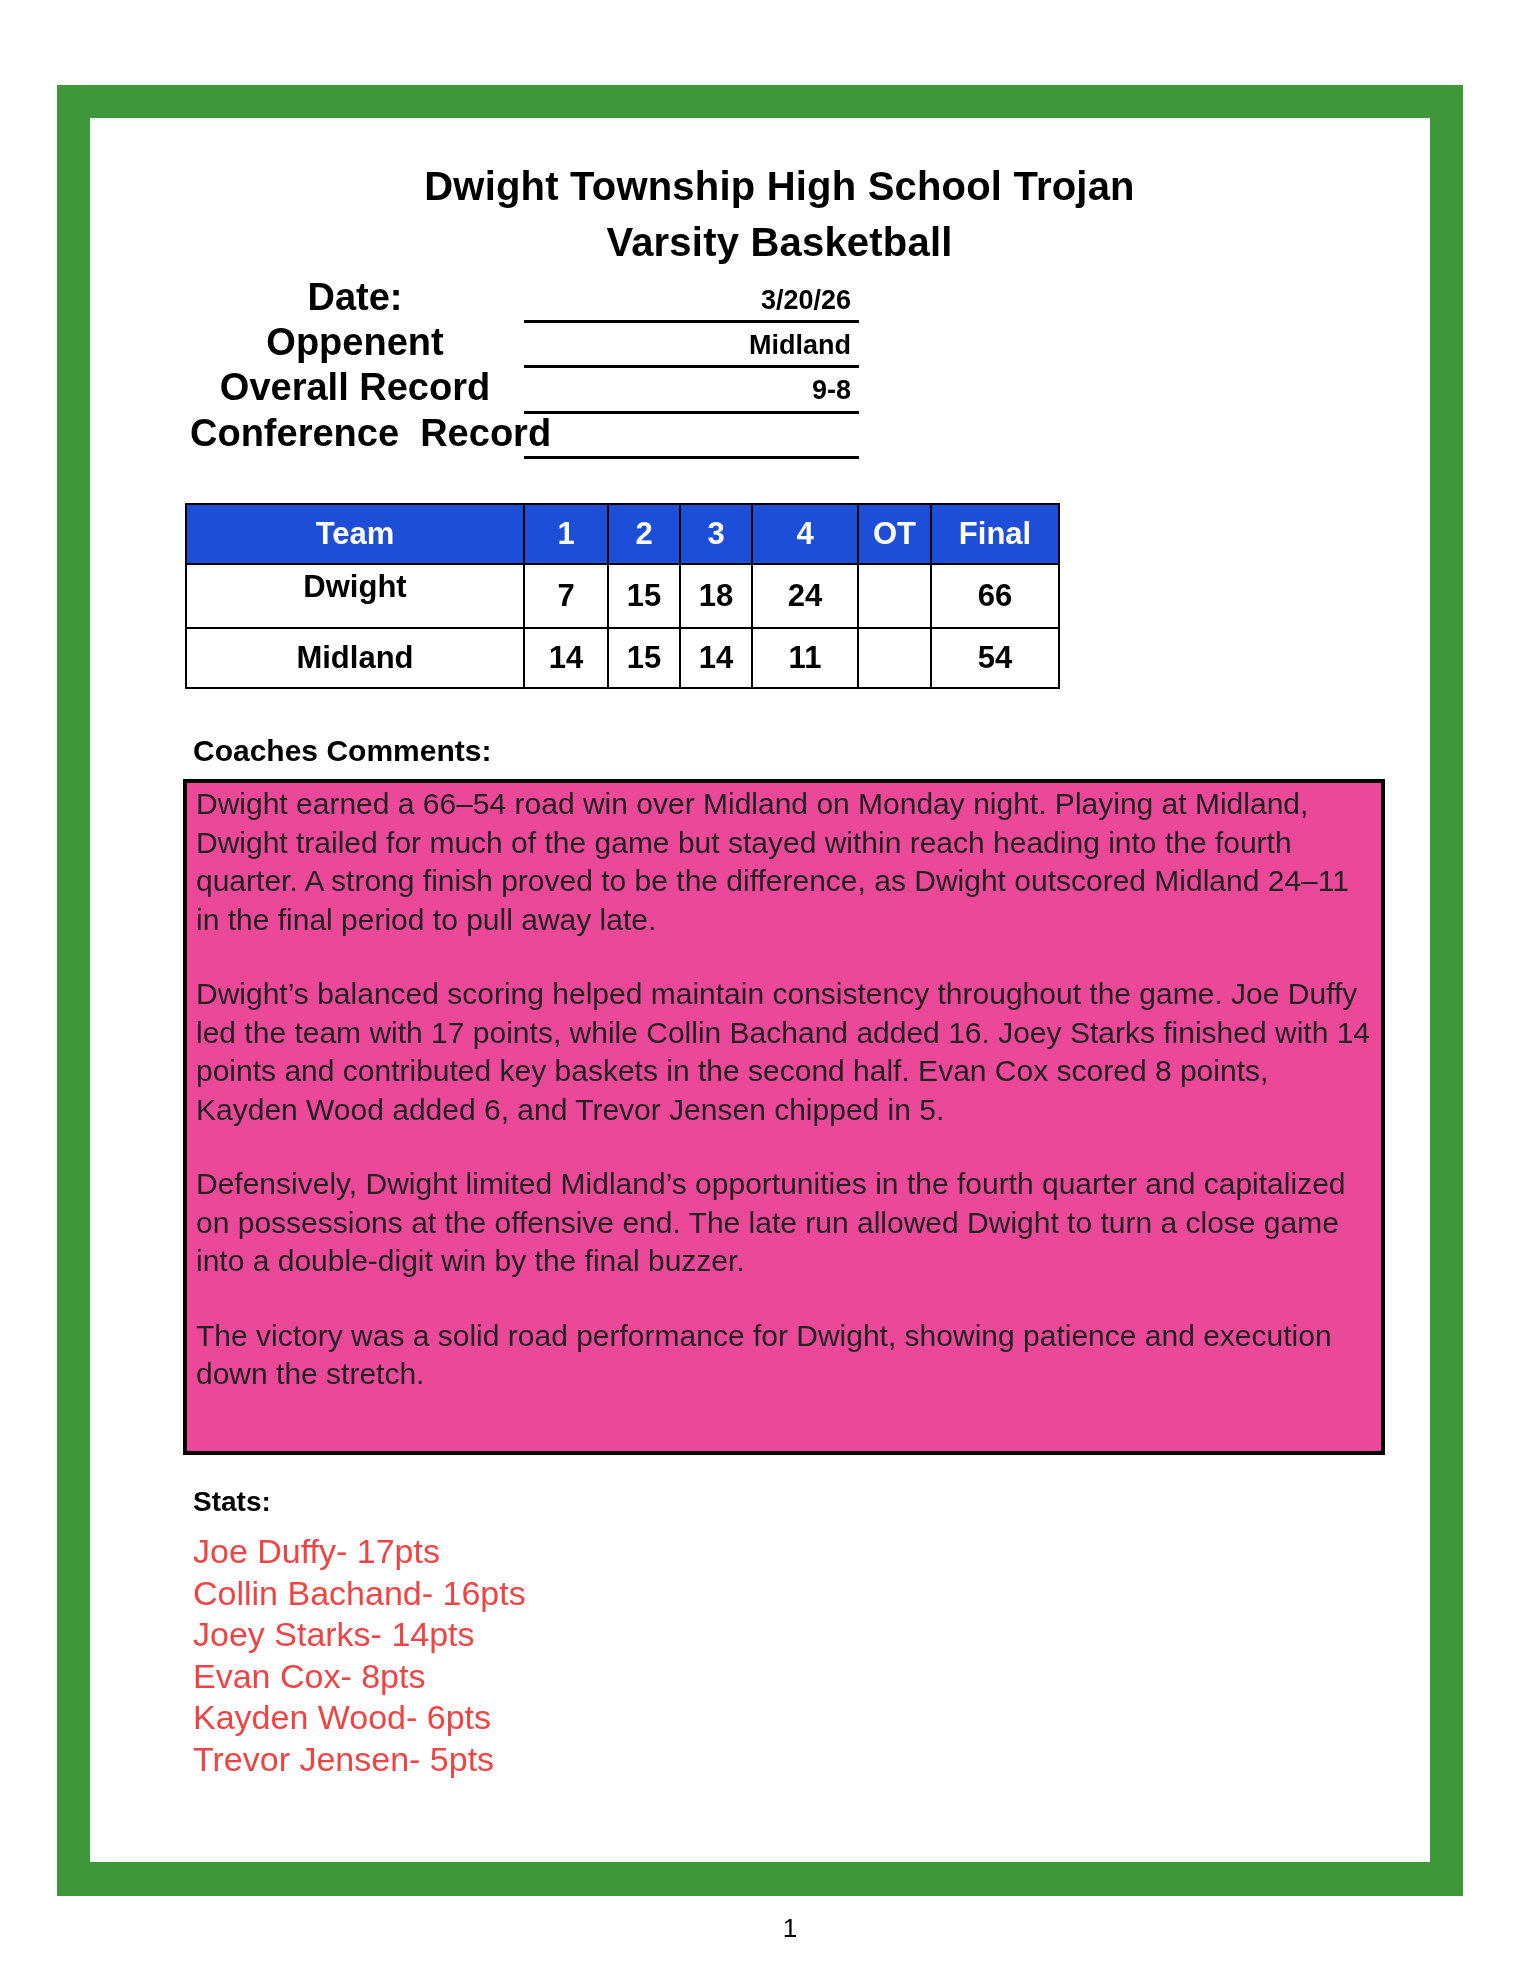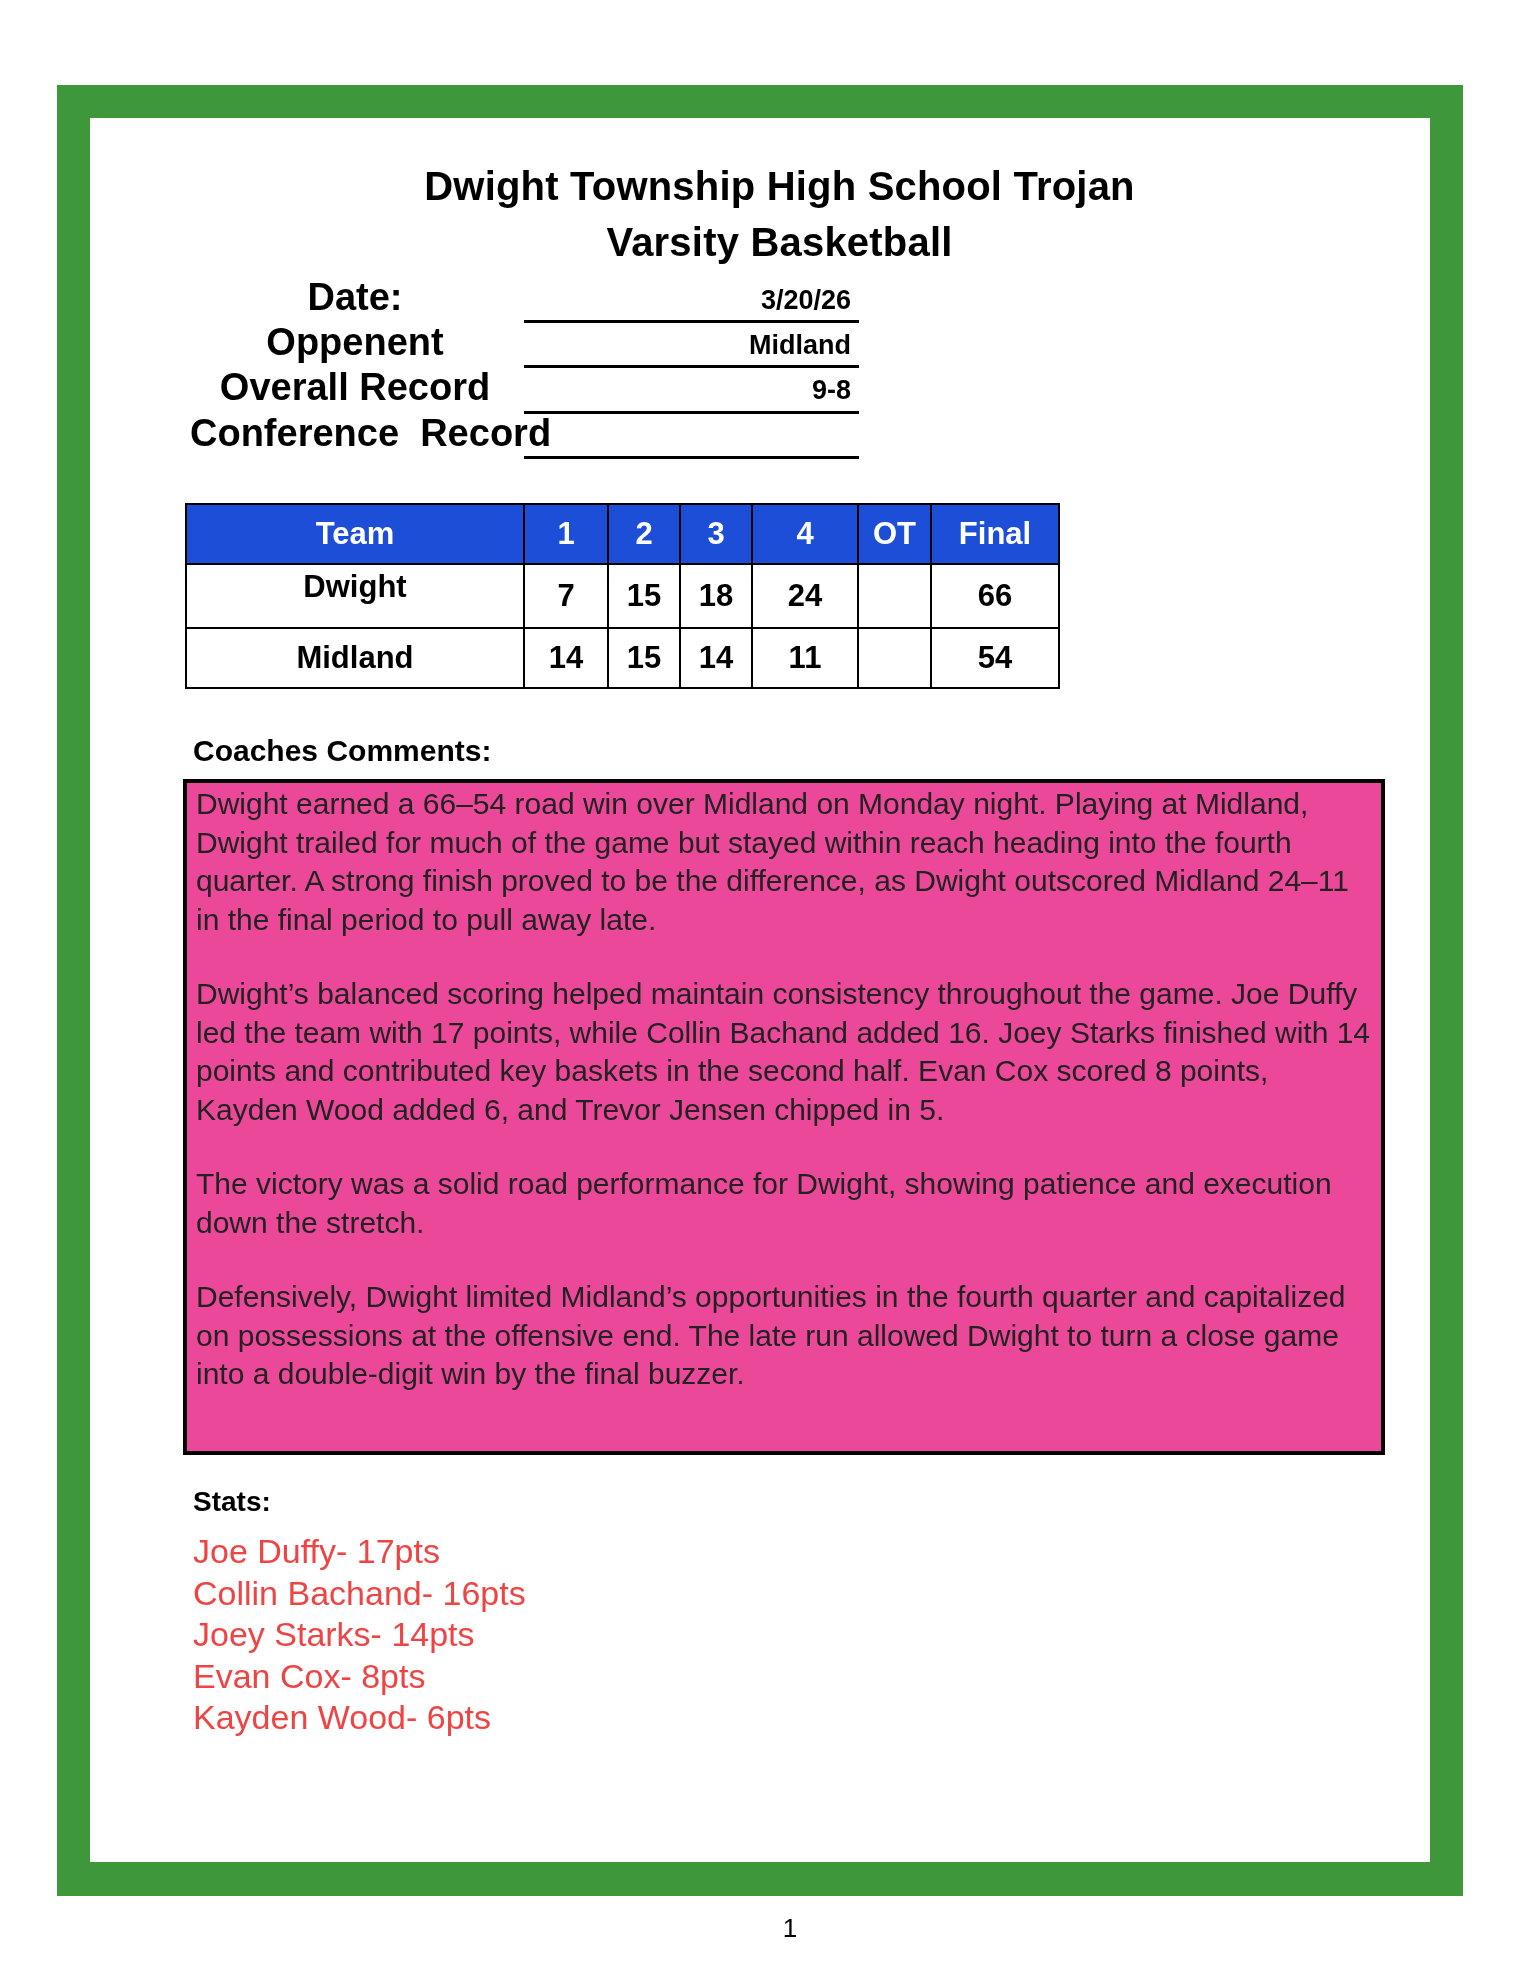--- a/index.html
+++ b/index.html
@@ -133,27 +133,28 @@
     <td>54</td>
   </tr>
 </tbody>
   </table>
 
 <div class="section-label" style="top:733px;">Coaches Comments:</div>
 <div class="comments-box">
   <div class="comments-text">
     <p>Dwight earned a 66–54 road win over Midland on Monday night. Playing at Midland, Dwight trailed for much of the game but stayed within reach heading into the fourth quarter. A strong finish proved to be the difference, as Dwight outscored Midland 24–11 in the final period to pull away late.</p>
     <p>Dwight’s balanced scoring helped maintain consistency throughout the game. Joe Duffy led the team with 17 points, while Collin Bachand added 16. Joey Starks finished with 14 points and contributed key baskets in the second half. Evan Cox scored 8 points, Kayden Wood added 6, and Trevor Jensen chipped in 5.</p>
+    <p>Defensively, Dwight limited Midland’s opportunities in the fourth quarter and capitalized on possessions at the offensive end. The late run allowed Dwight to turn a close game into a double-digit win by the final buzzer.</p>
     <p>The victory was a solid road performance for Dwight, showing patience and execution down the stretch.</p>
-    <p>Defensively, Dwight limited Midland’s opportunities in the fourth quarter and capitalized on possessions at the offensive end. The late run allowed Dwight to turn a close game into a double-digit win by the final buzzer.</p>
   </div>
 </div>
 
 <div class="section-label" style="top:1484px; font-size:28px;">Stats:</div>
 <div class="stats-list">
   <div>Joe Duffy- 17pts</div>
   <div>Collin Bachand- 16pts</div>
   <div>Joey Starks- 14pts</div>
   <div>Evan Cox- 8pts</div>
   <div>Kayden Wood- 6pts</div>
+  <div>Trevor Jensen- 5pts</div>
 </div>
 
 <div class="page-num">1</div>
 
 </body></html>

